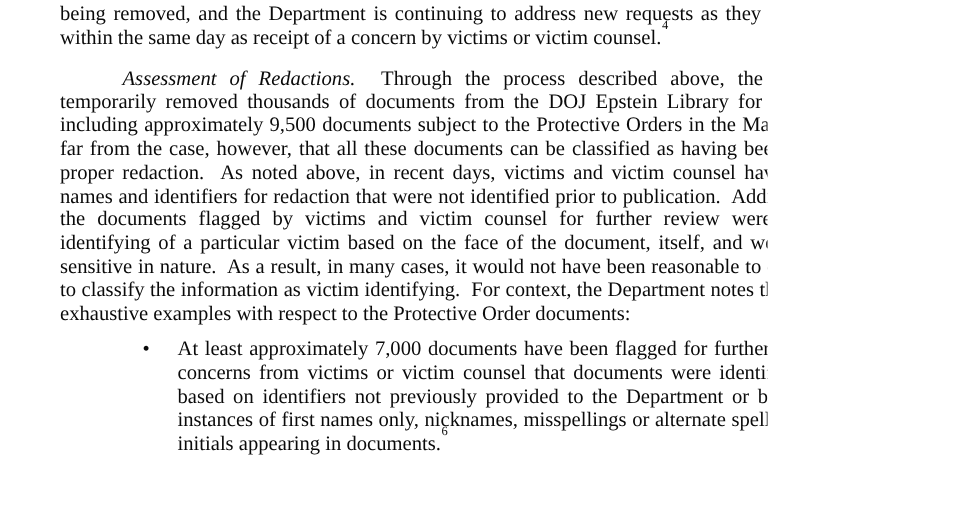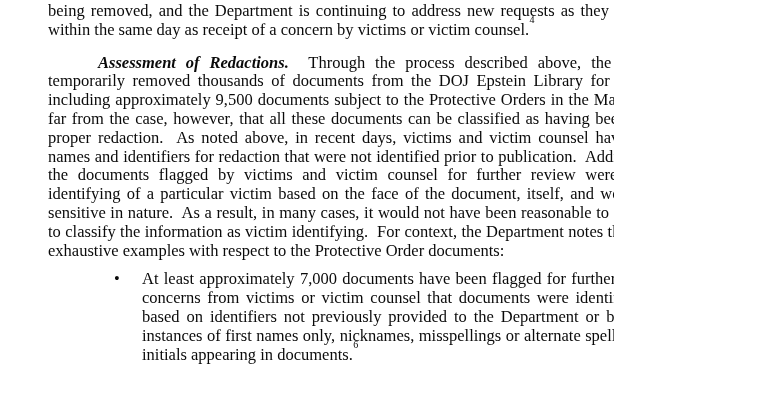--- a/index.html
+++ b/index.html
@@ -31,21 +31,21 @@
     -webkit-hyphens: none;
   }
   .para-cont {
     text-indent: 0;
   }
   .para-indent {
     text-indent: 50px;
     margin-top: 14px;
   }
   .lead-in {
-    font-weight: bold;
+    font-weight: normal;
     font-style: italic;
   }
   .italic {
   }
   sup.fn {
     font-size: 10px;
     line-height: 0;
     position: relative;
     top: -5.5px;
     left: 0.5px;

